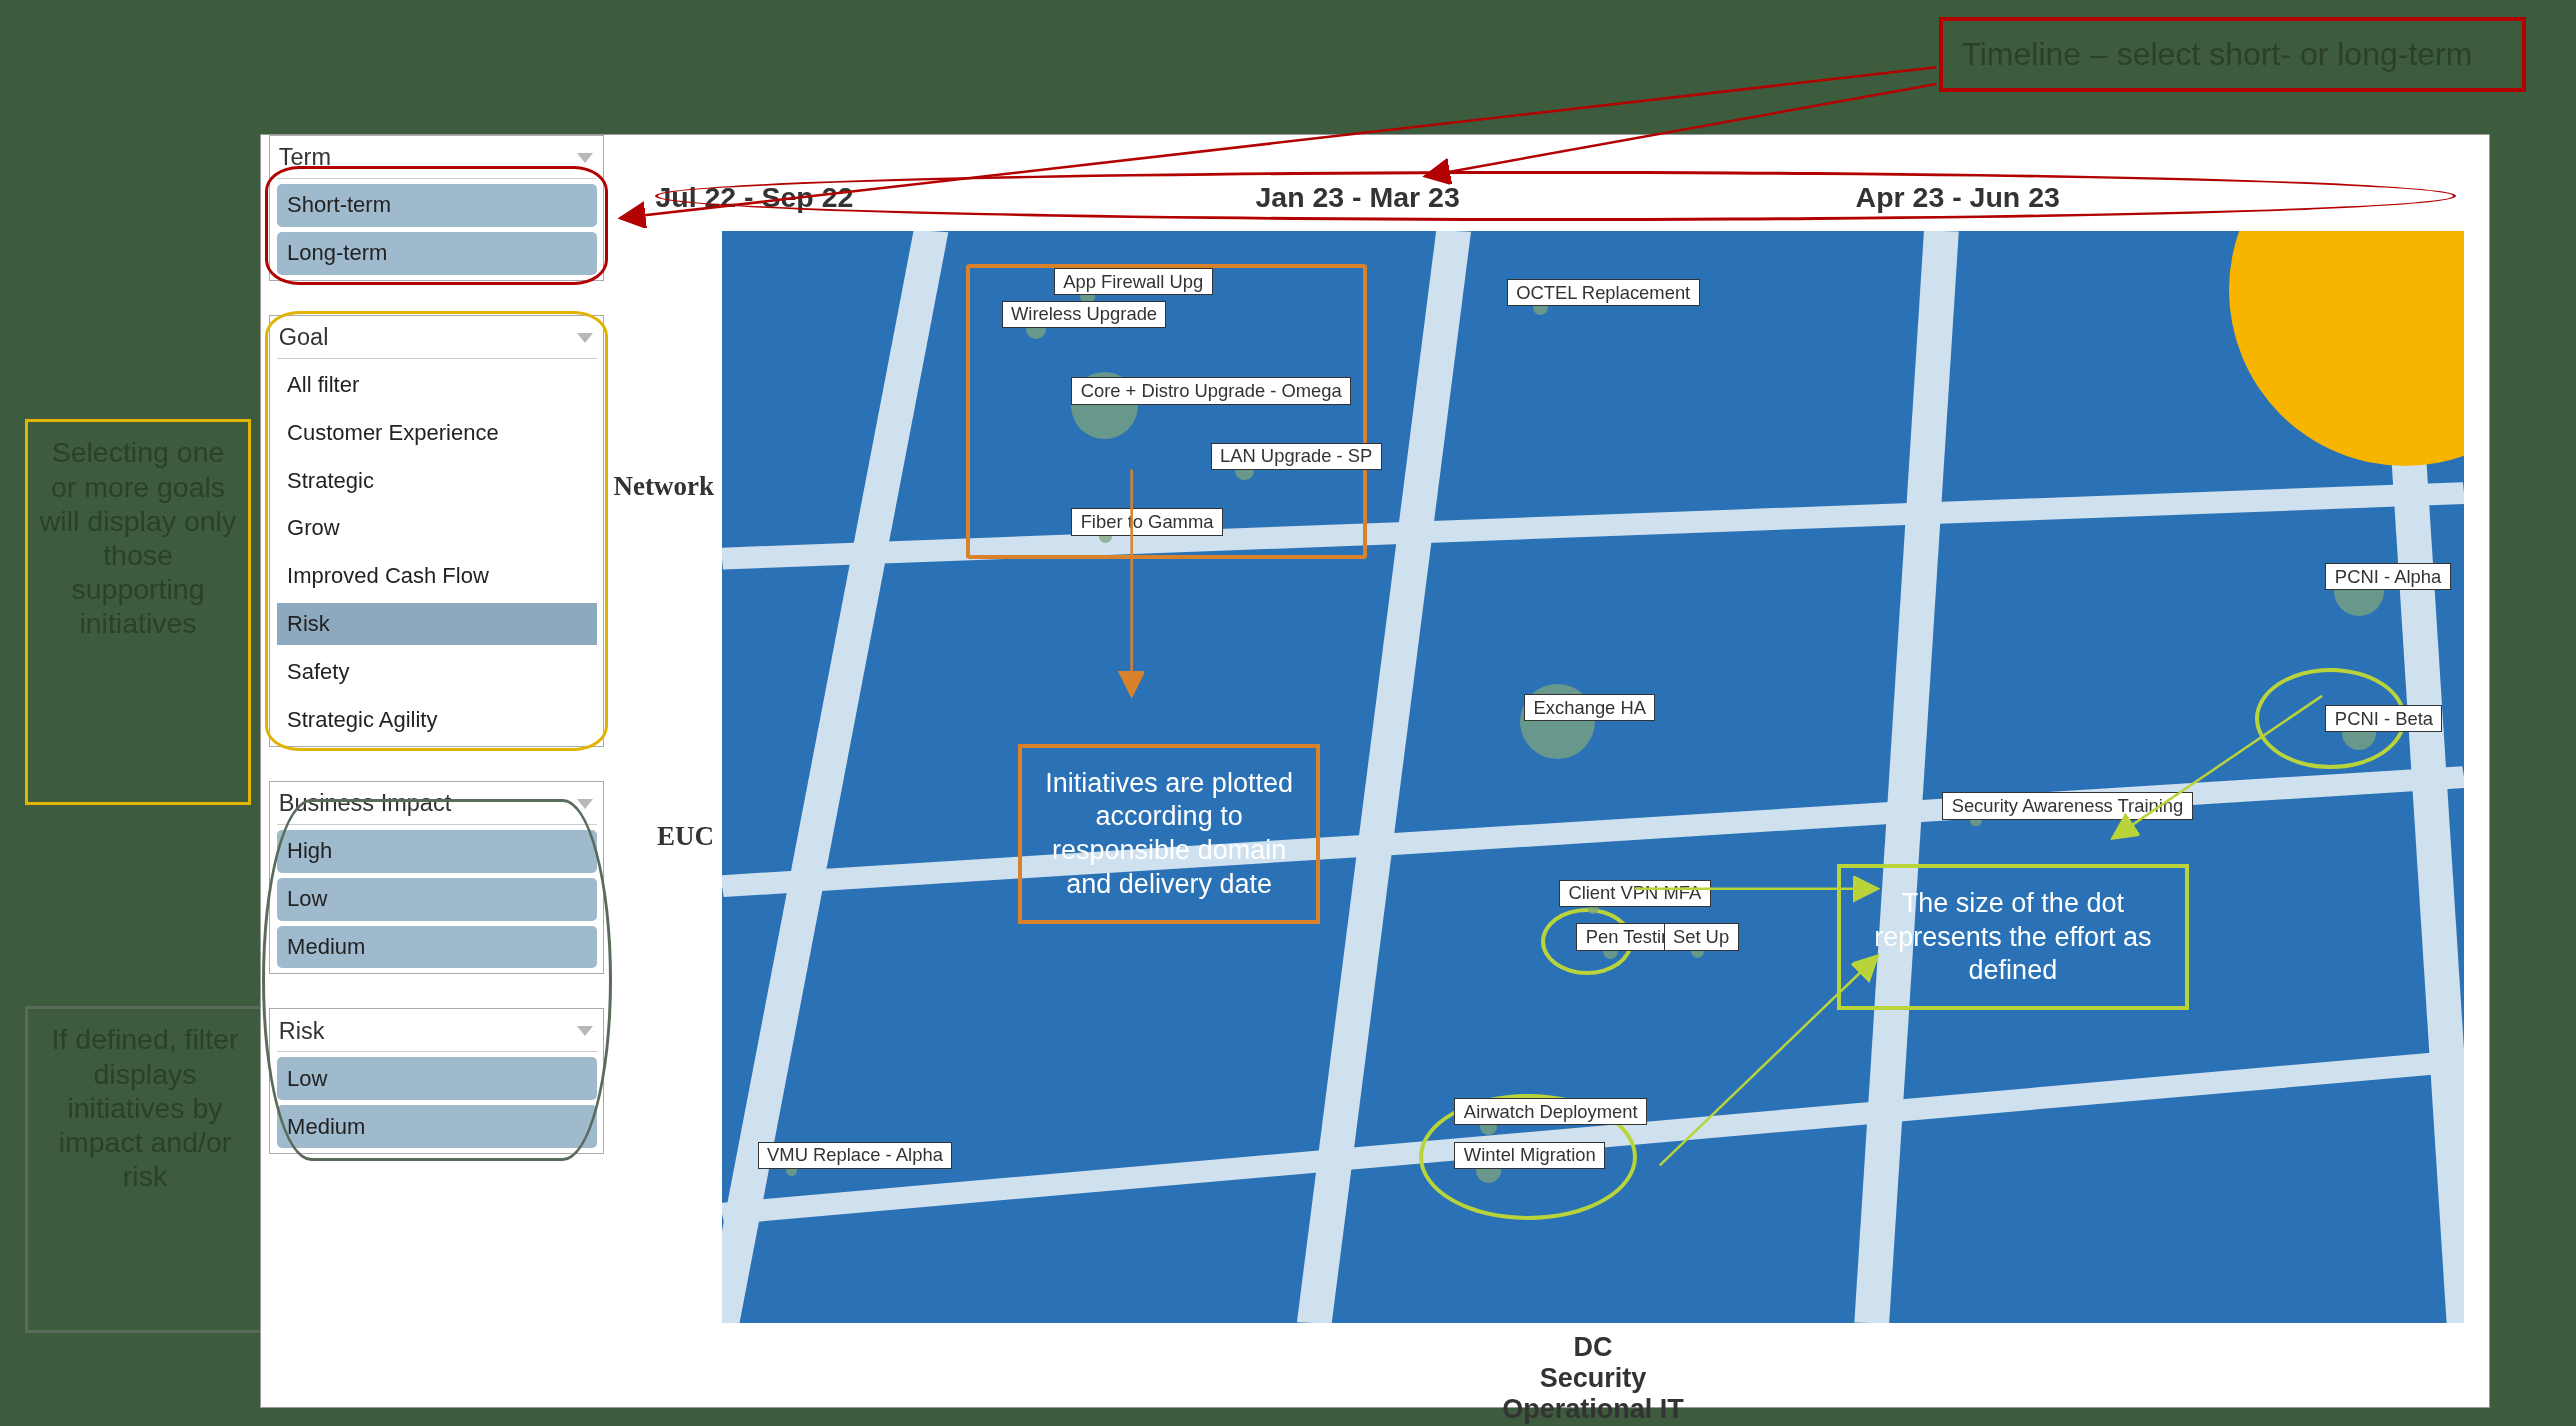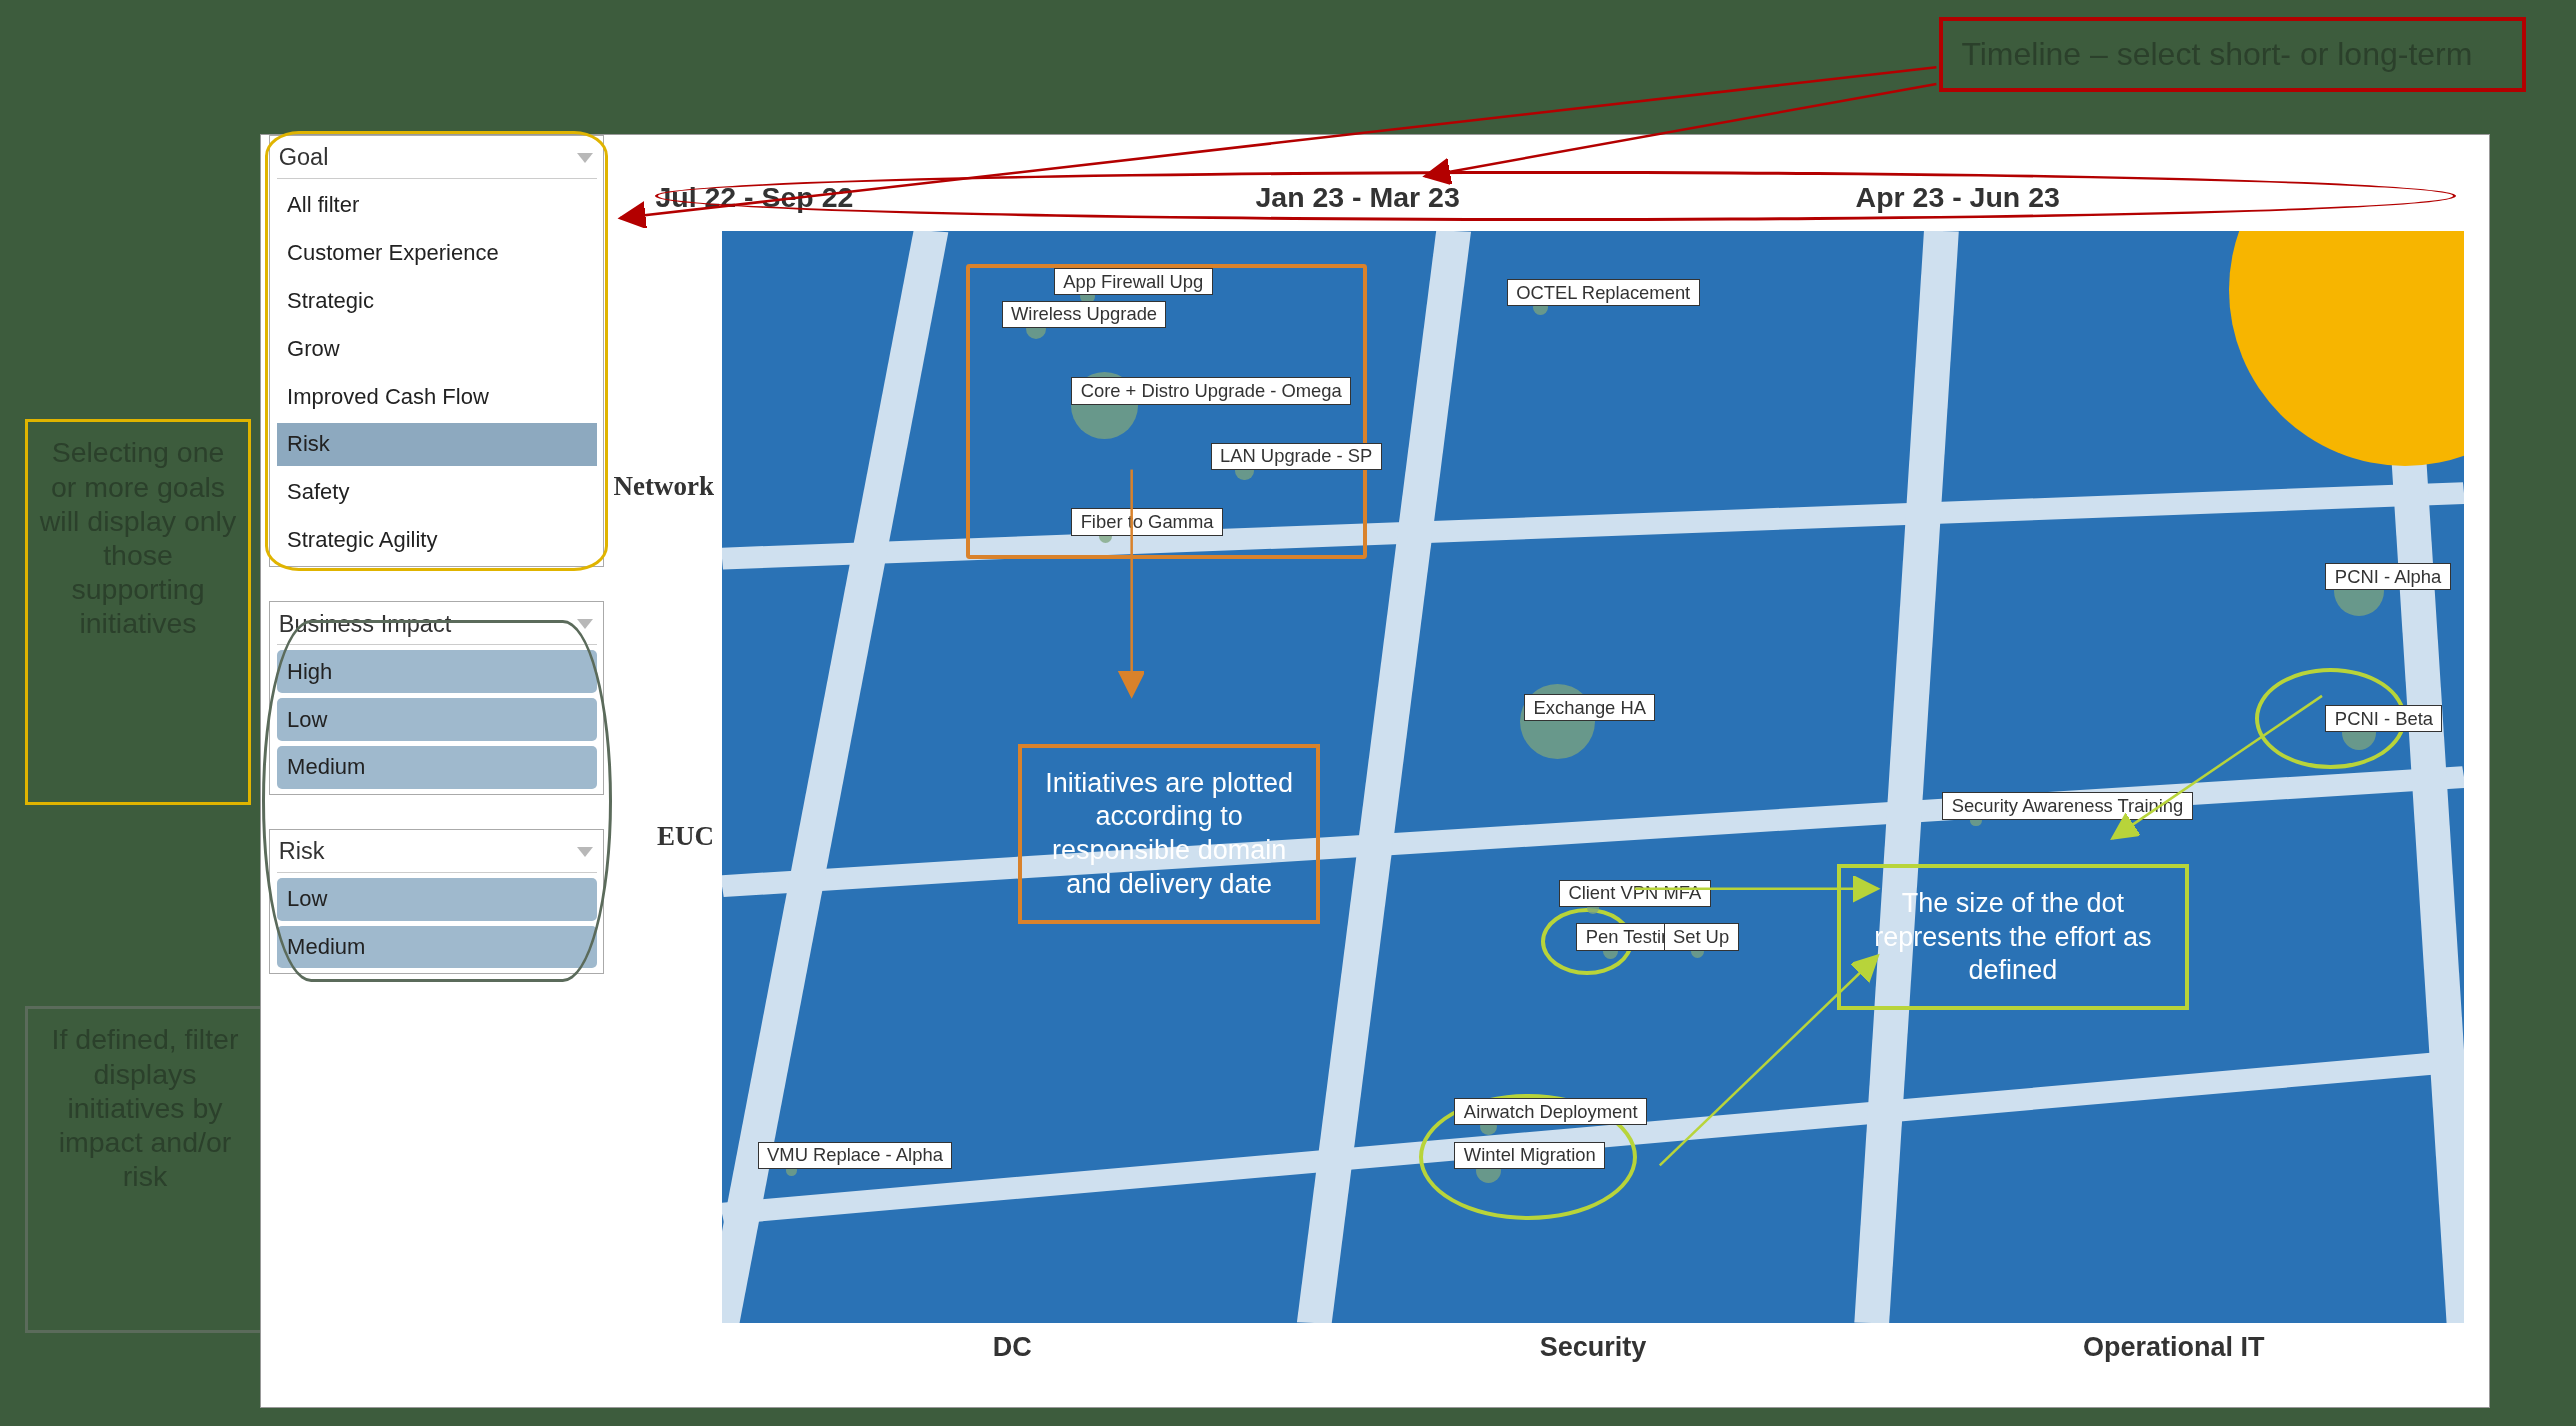--- a/index.html
+++ b/index.html
@@ -136,20 +136,21 @@
   .xlabels {
     position: absolute;
     left: 75px;
     right: 0;
     bottom: 0;
     height: 50px;
     display: flex;
     color: #333;
     font-size: 27px;
     font-weight: bold;
+    flex-direction: column;
   }
   .xlabels > div { flex: 1; text-align: center; }
   
   .grid line { stroke: #cfe0ef; stroke-width: 2; }
   .sun {
     position: absolute;
     right: -117px; top: -117px;
     width: 352px; height: 352px;
     background: #f7b500;
     border-radius: 50%;
@@ -206,20 +207,29 @@
 </div>
 
 <div class="side-note gray" style="left:25px; top:1006px; width:240px; height:327px;">
   <span>If defined, filter displays initiatives by impact and/or risk</span>
 </div>
 
 <div class="panel card">
 
   <div class="sidebar">
 
+    <div class="filter-block" style="position:relative">
+      <div class="filter-title">
+        <span>Term</span>
+        <span class="funnel"></span>
+      </div>
+      <div class="filter-item selected">Short-term</div>
+      <div class="filter-item selected">Long-term</div>
+      <div style="position:absolute; inset:30px -5px -5px -5px; border:3.4px solid #b30000; border-radius:34px/25px; pointer-events:none"></div>
+    </div>
 
     <div class="filter-block" style="position:relative">
       <div class="filter-title">
         <span>Goal</span>
         <span class="funnel"></span>
       </div>
       <div class="filter-item plain">All filter</div>
       <div class="filter-item plain">Customer Experience</div>
       <div class="filter-item plain">Strategic</div>
       <div class="filter-item plain">Grow</div>

